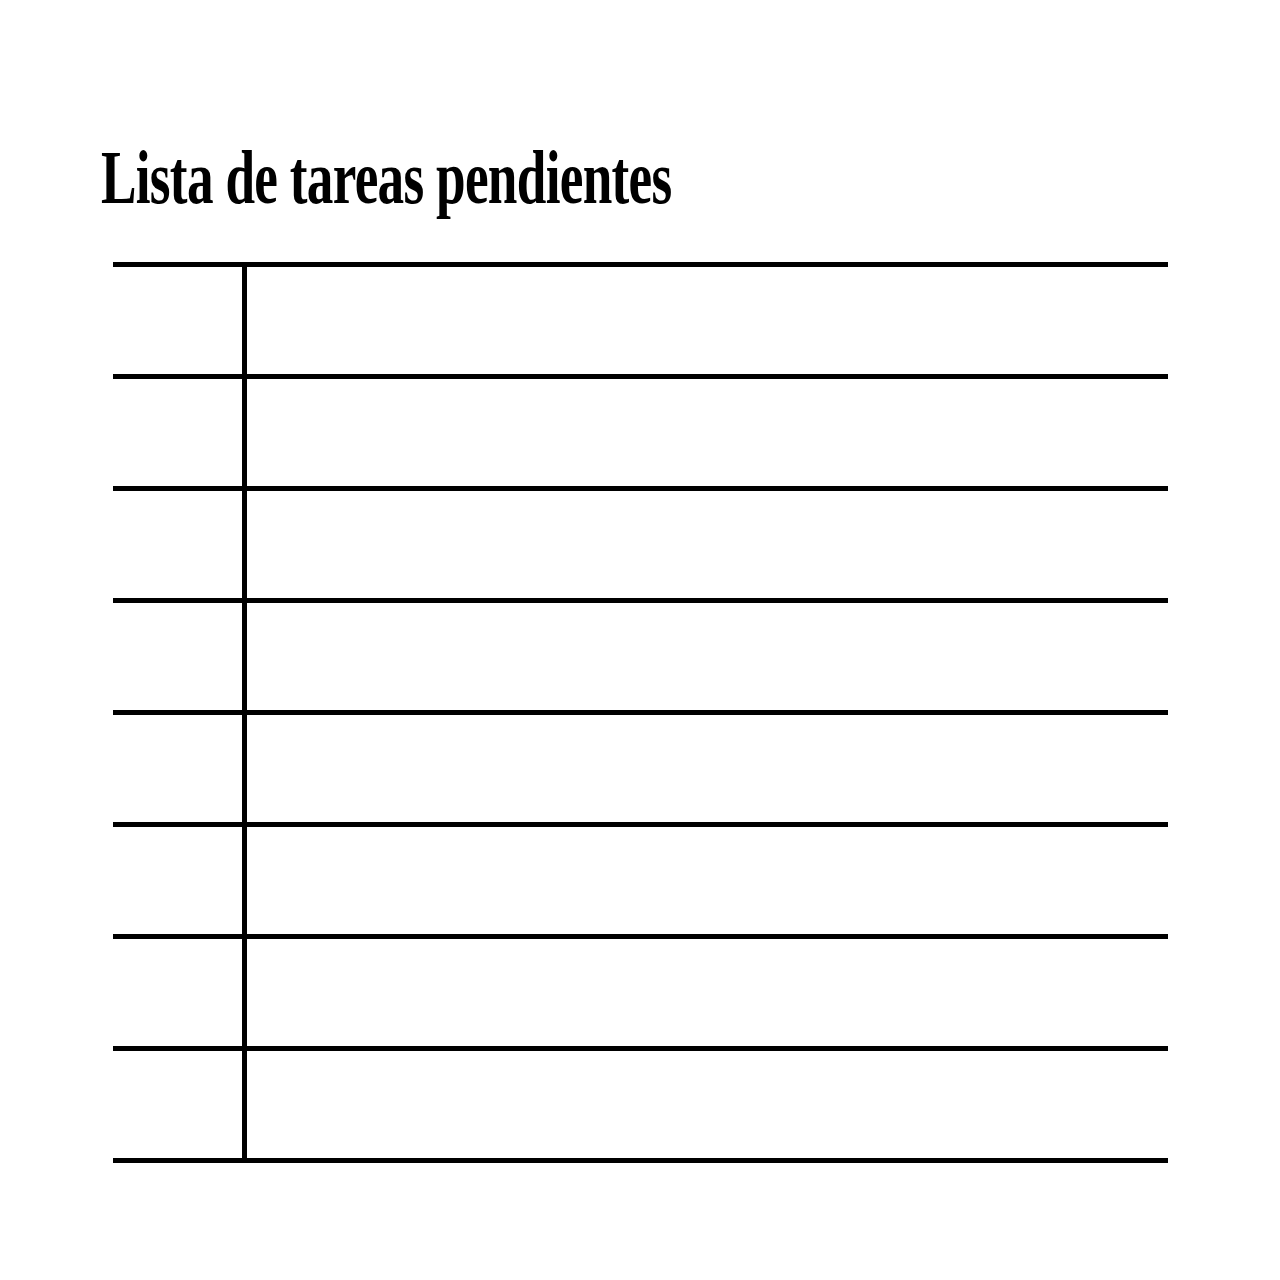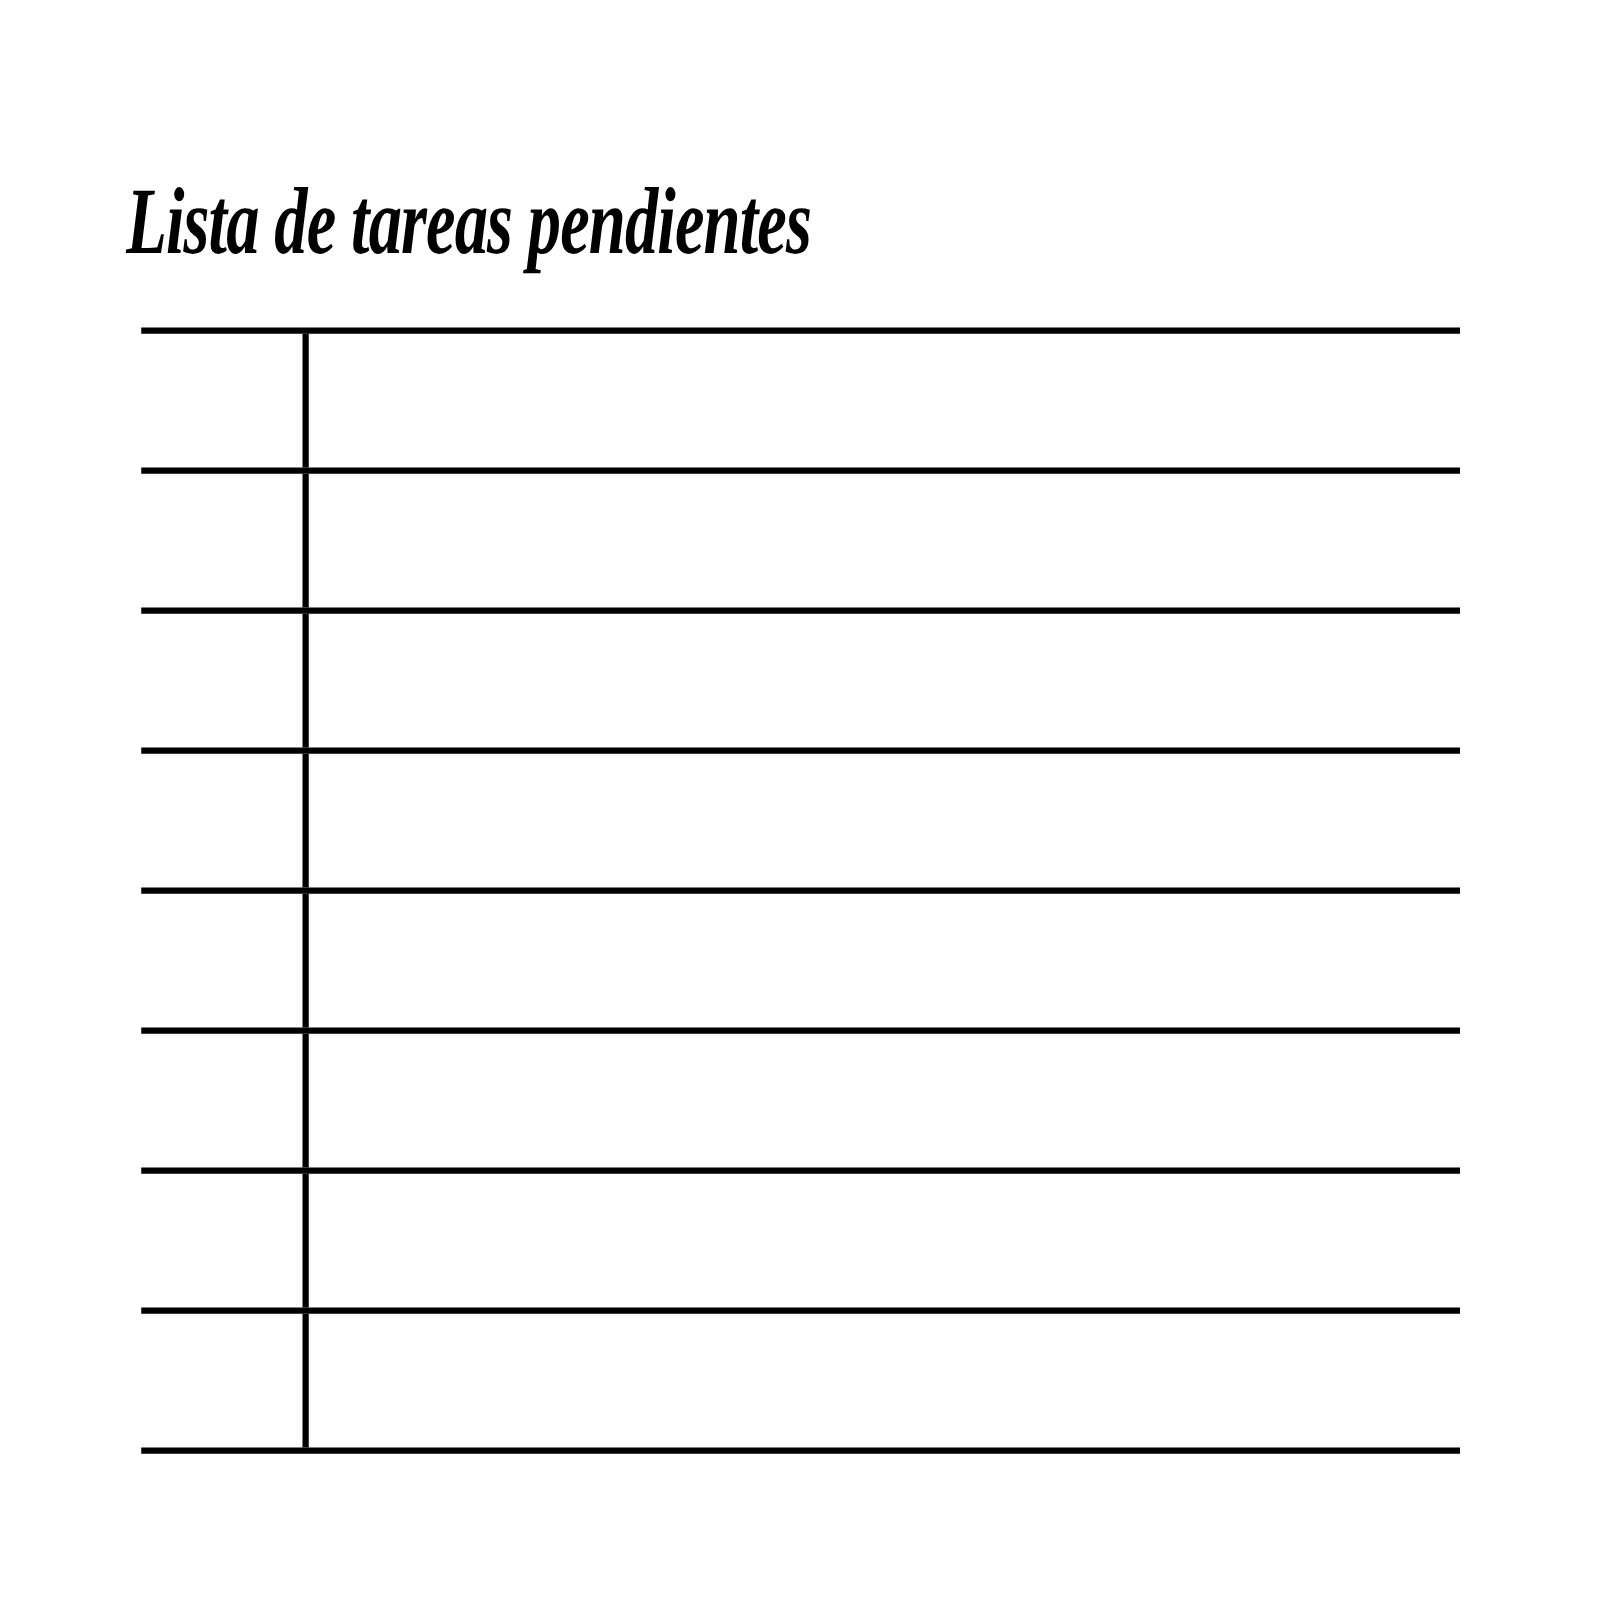--- a/index.html
+++ b/index.html
@@ -10,21 +10,20 @@
     width: 1280px;
     height: 1280px;
     position: relative;
     background: #ffffff;
     overflow: hidden;
     font-family: "Liberation Serif", serif;
   }
   .page {
     position: absolute;
     inset: 0;
-    font-style: italic;
   }
   .title {
     position: absolute;
     left: 101px;
     top: 139px;
     margin: 0;
     font-family: "Liberation Serif", serif;
     font-size: 76px;
     font-weight: 700;
     line-height: 1;

